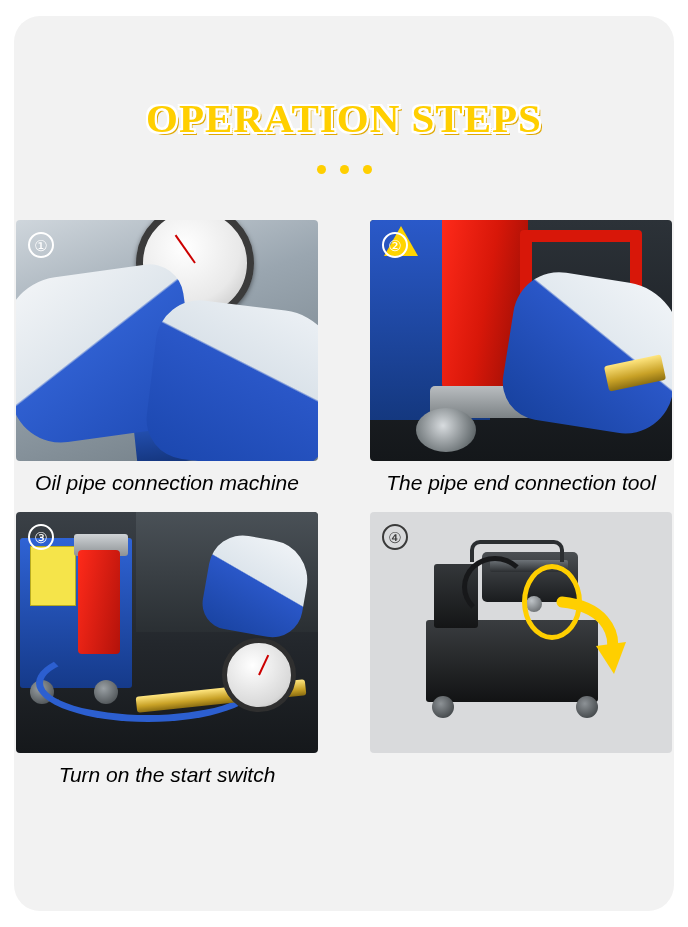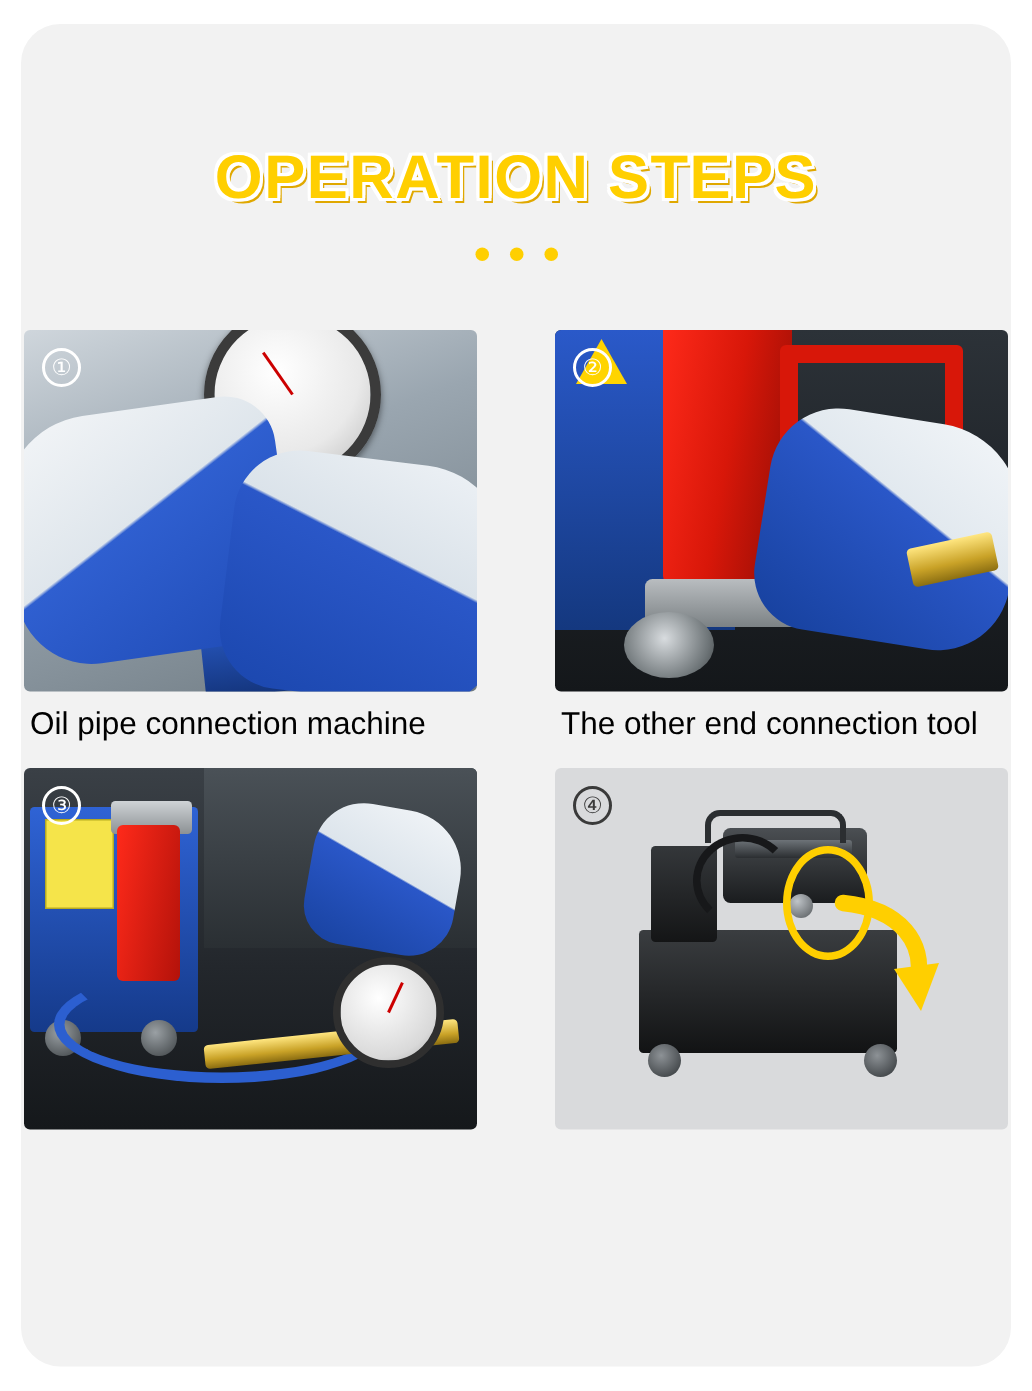--- a/index.html
+++ b/index.html
@@ -28,21 +28,21 @@
     background: #f2f2f2;
     border-radius: 26px;
     box-sizing: border-box;
     overflow: hidden;
   }
   .title-wrap {
     padding-top: 82px;
     text-align: center;
   }
   .title {
-    font-family: Liberation Sans, sans-serif;
+    font-family: Liberation Serif, serif;
     font-weight: bold;
     font-size: 41px;
     letter-spacing: 1px;
     color: #ffcf00;
     text-shadow:
       2px 0 0 #ffffff, -2px 0 0 #ffffff, 0 2px 0 #ffffff, 0 -2px 0 #ffffff,
       2px 2px 0 #ffffff, -2px 2px 0 #ffffff, 2px -2px 0 #ffffff, -2px -2px 0 #ffffff,
       3px 3px 0 #e0a800;
     margin: 0;
     line-height: 1;
@@ -94,26 +94,27 @@
     text-align: center;
     font-family: "Liberation Sans", sans-serif;
     z-index: 5;
     box-sizing: border-box;
   }
   .badge.dark {
     border-color: #3a3a3a;
     color: #3a3a3a;
   }
   .caption {
-    text-align: left;
+    text-align: center;
     font-size: 21px;
     color: #000000;
     line-height: 1.3;
     padding: 8px 4px 0 4px;
     font-family: "Liberation Sans", sans-serif;
+    font-style: italic;
   }
 
   
   .p1 { background: linear-gradient(160deg,#cfd6dc 0%, #9aa6b0 40%, #6c7880 100%); }
   .p1 .gauge {
     position: absolute;
     left: 120px; top: -16px;
     width: 104px; height: 104px;
     border-radius: 50%;
     background: radial-gradient(circle at 40% 35%, #ffffff 0%, #e9e9e9 60%, #b9b9b9 100%);
@@ -449,38 +450,39 @@
           <div class="yellow-label"></div>
           <div class="cyl"></div>
           <div class="cyl-base"></div>
           <div class="wheel"></div>
           <div class="red-frame"></div>
           <div class="hose"></div>
           <div class="glove"></div>
           <div class="brass2"></div>
           <span class="badge">②</span>
         </div>
-        <div class="caption">The other end connection tool</div>
+        <div class="caption">The pipe end connection tool</div>
       </div>
 
       <div class="step">
         <div class="photo p3">
           <div class="bench"></div>
           <div class="blue-cart"></div>
           <div class="yellow-plate"></div>
           <div class="grey-top"></div>
           <div class="red-cyl"></div>
           <div class="caster c1"></div>
           <div class="caster c2"></div>
           <div class="hose3"></div>
           <div class="brass3"></div>
           <div class="gauge3"></div>
           <div class="glove3"></div>
           <span class="badge">③</span>
         </div>
+        <div class="caption">Turn on the start switch</div>
       </div>
 
       <div class="step">
         <div class="photo p4">
           <div class="body"></div>
           <div class="tank"></div>
           <div class="motor"></div>
           <div class="motor-strip"></div>
           <div class="handle"></div>
           <div class="hose4"></div>

